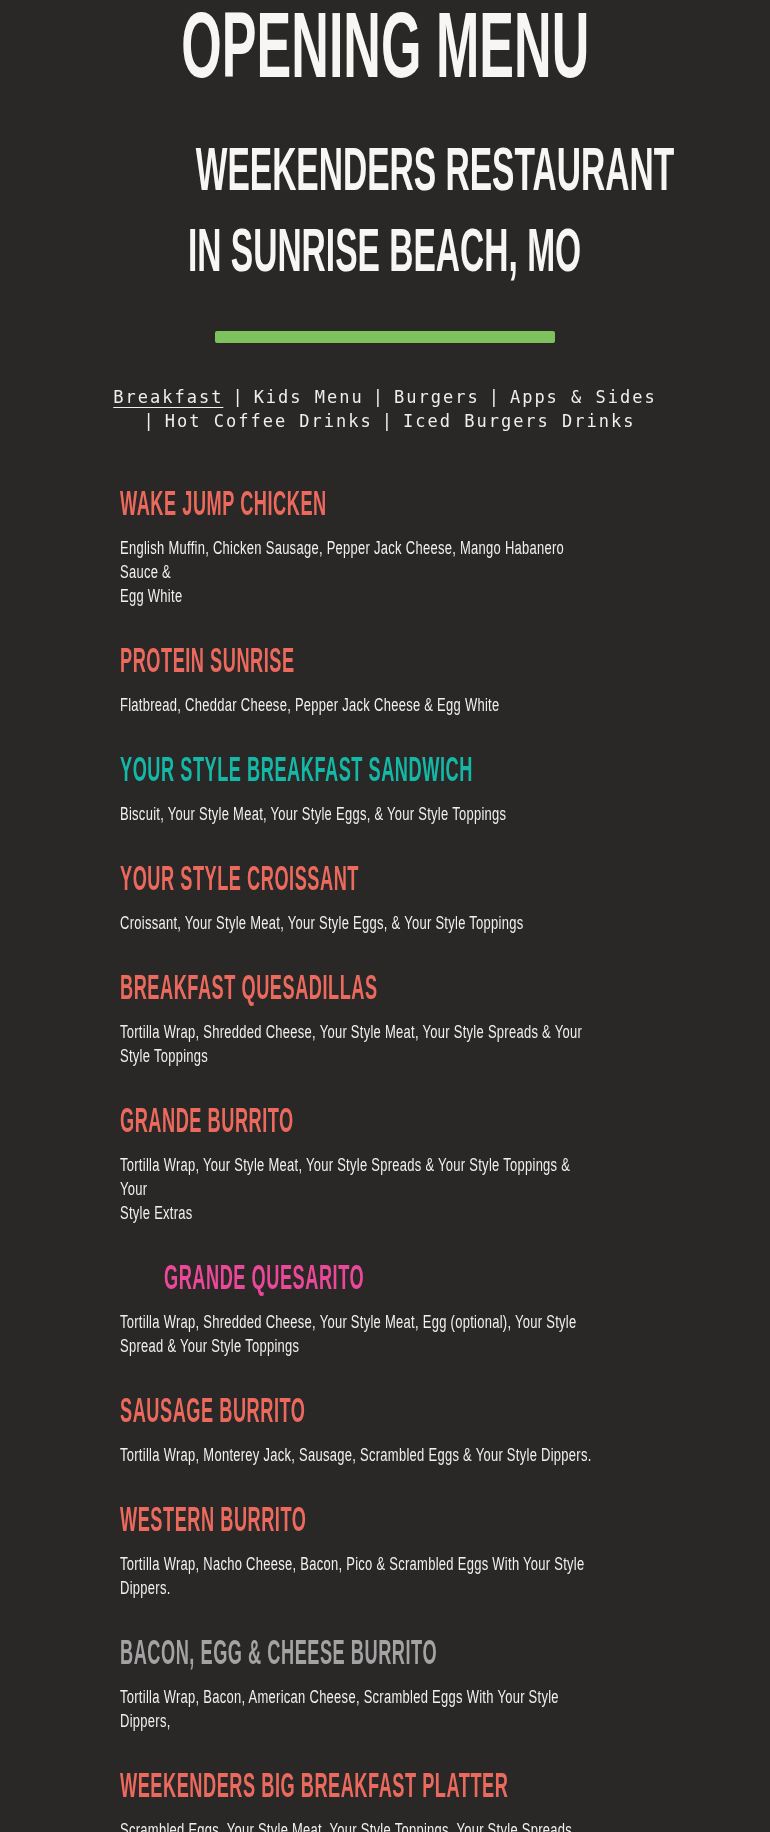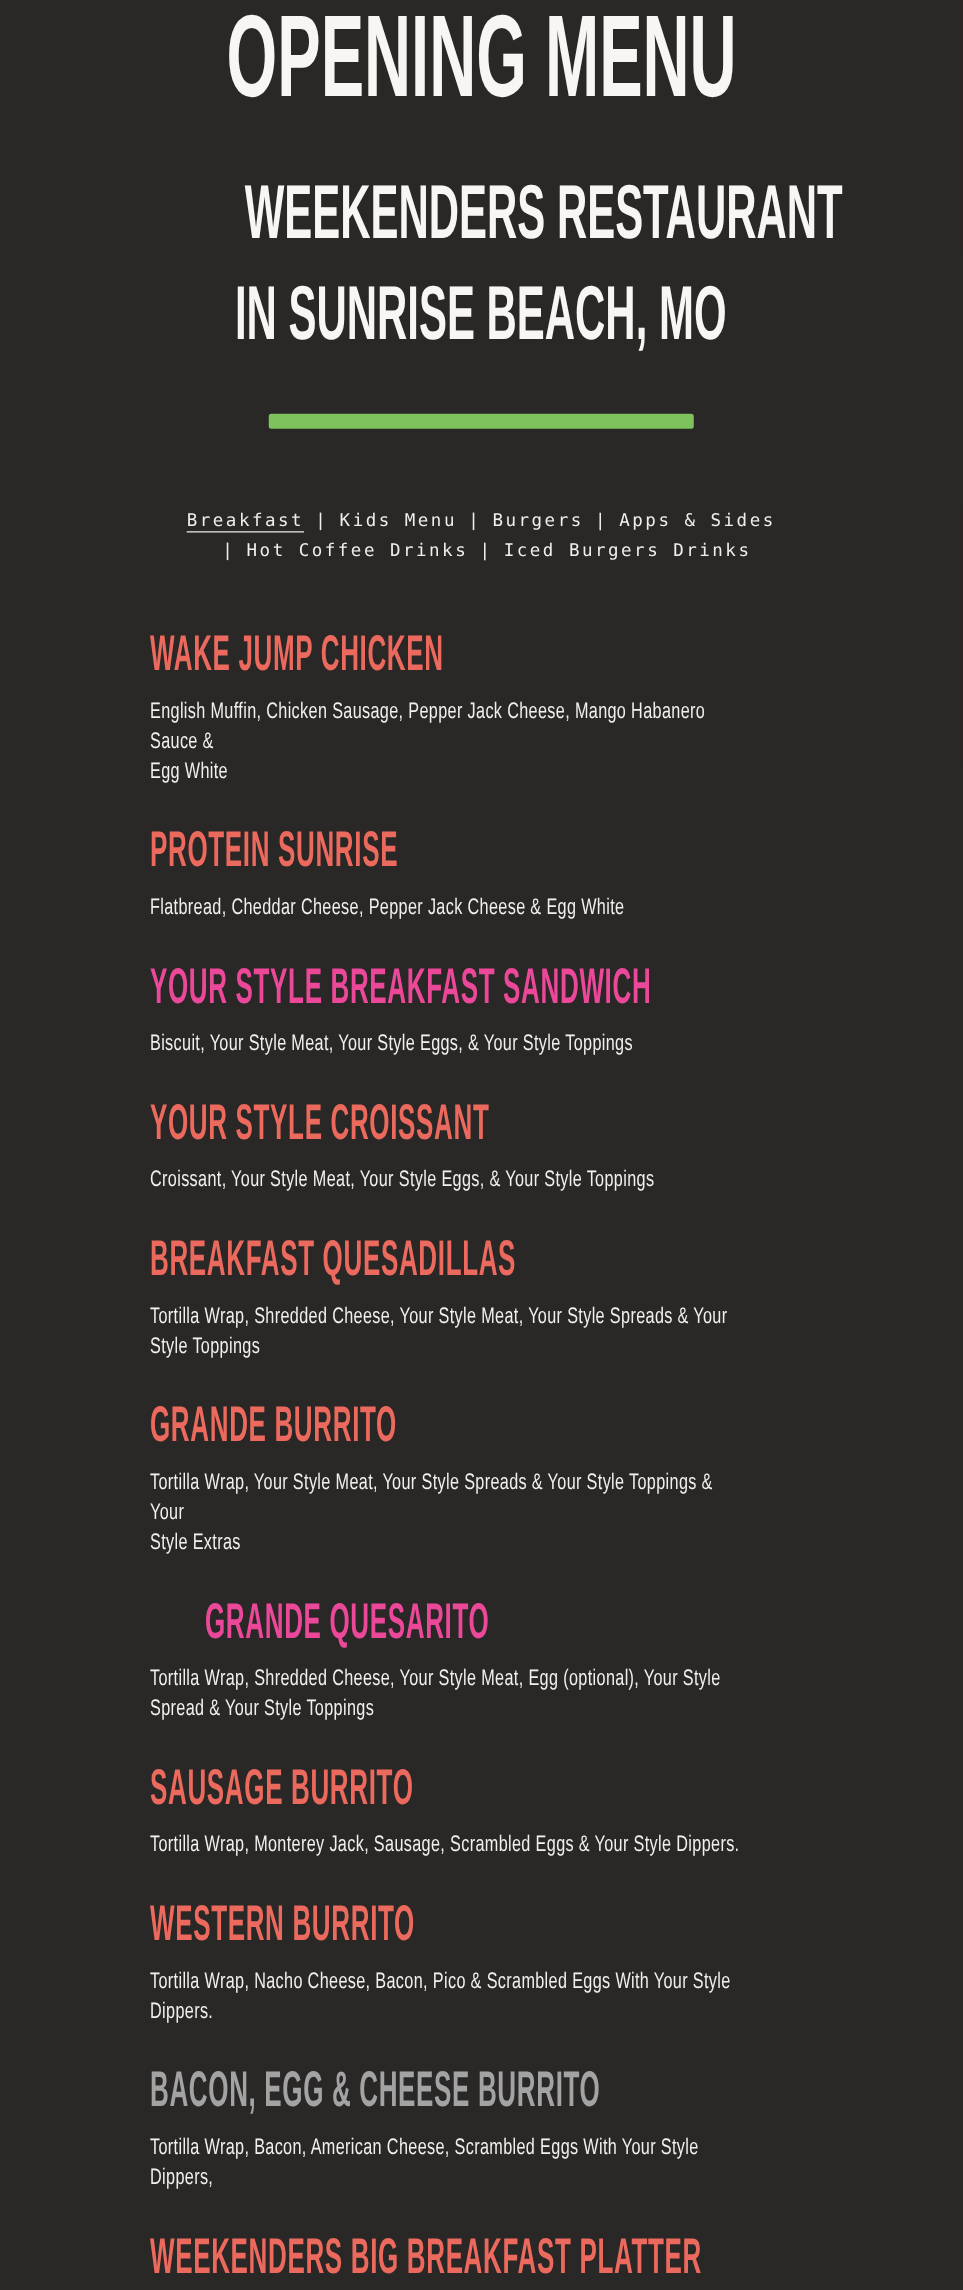--- a/index.html
+++ b/index.html
@@ -27,36 +27,36 @@
   }
   .site-subtitle .cond{display:inline-block;transform:scaleX(0.55);transform-origin:50% 50%;}
 
   .divider{
     width:340px;height:12px;margin:40px auto 0 auto;
     border-radius:2px;
   }
 
   
   .nav{
-    margin-top:62px;
+    margin-top:42px;
     text-align:center;
     font-family:"DejaVu Sans Mono","Liberation Mono",monospace;
-    font-size:14px;line-height:24px;letter-spacing:2px;
+    font-size:17px;line-height:24px;letter-spacing:2px;
     color:#f0eeed;
   }
   .nav a{color:#f0eeed;text-decoration:none;cursor:pointer;}
   .nav a.active{text-decoration:underline;text-underline-offset:4px;}
   .nav .sep{margin:0 9px;color:#f0eeed;}
 
   
   .menu{margin:51px 0 0 120px;}
   .menu-item{margin:0 0 33px 0;}
   .item-name{
     margin:0 0 14px 0;
-    font-size:40px;line-height:38px;font-weight:700;
+    font-size:35px;line-height:38px;font-weight:700;
     white-space:nowrap;
   }
   .item-name .cond{display:inline-block;transform:scaleX(0.52);transform-origin:0 50%;letter-spacing:1px;}
   .item-desc{
     margin:0;width:660px;
     font-size:18px;line-height:24px;font-weight:400;color:#f2f0ef;
     white-space:pre-line;
     transform:scaleX(0.72);transform-origin:0 0;
     letter-spacing:0.4px;
   }
@@ -89,21 +89,21 @@
       <p class="item-desc">English Muffin, Chicken Sausage, Pepper Jack Cheese, Mango Habanero Sauce &amp;
 Egg White</p>
     </section>
 
     <section class="menu-item">
       <h3 class="item-name" style="color: rgb(235, 106, 93);"><span class="cond">PROTEIN SUNRISE</span></h3>
       <p class="item-desc">Flatbread, Cheddar Cheese, Pepper Jack Cheese &amp; Egg White</p>
     </section>
 
     <section class="menu-item">
-      <h3 class="item-name" style="color: #ec4899;"><span class="cond">YOUR STYLE BREAKFAST SANDWICH</span></h3>
+      <h3 class="item-name" style="color: #14b8a6;"><span class="cond">YOUR STYLE BREAKFAST SANDWICH</span></h3>
       <p class="item-desc">Biscuit, Your Style Meat, Your Style Eggs, &amp; Your Style Toppings</p>
     </section>
 
     <section class="menu-item">
       <h3 class="item-name" style="color: rgb(235, 106, 93);"><span class="cond">YOUR STYLE CROISSANT</span></h3>
       <p class="item-desc">Croissant, Your Style Meat, Your Style Eggs, &amp; Your Style Toppings</p>
     </section>
 
     <section class="menu-item">
       <h3 class="item-name" style="color: rgb(235, 106, 93);"><span class="cond">BREAKFAST QUESADILLAS</span></h3>

